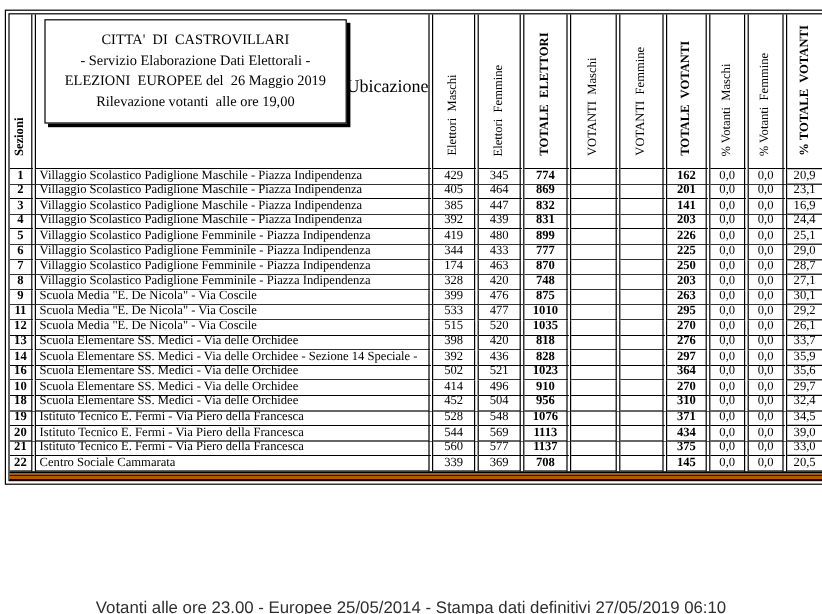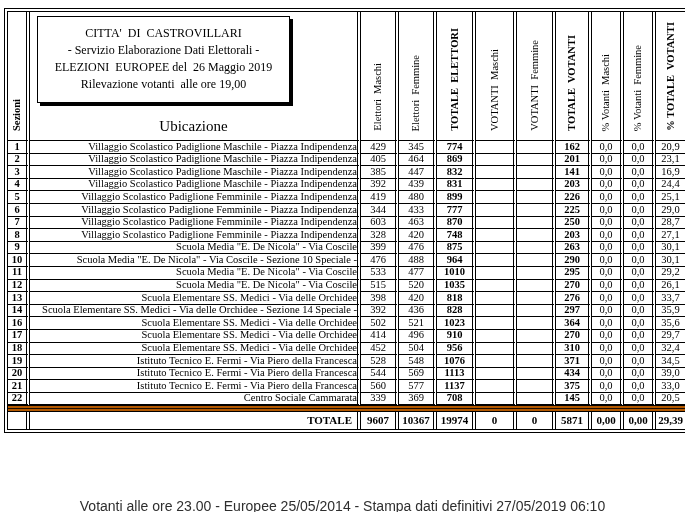--- a/index.html
+++ b/index.html
@@ -40,21 +40,21 @@
     display: inline-block;
     writing-mode: vertical-rl;
     transform: rotate(180deg);
     font-size: 10.5px;
     line-height: 1.05;
     white-space: pre;
   }
   .b { font-weight: bold; }
   .ubi-head {
     display: flex;
-    flex-direction: column;
+    flex-direction: row;
     justify-content: space-between;
     align-items: flex-start;
     height: 123px;
   }
   .titlebox {
     width: 245px;
     margin: 4px 0 0 7px;
     border: 1px solid #000;
     box-shadow: 3px 3px 0 #000;
     background: #fff;
@@ -69,21 +69,21 @@
     font-size: 15px;
   }
   tbody td {
     height: 12.6px;
     border-bottom: 1px solid #000;
     font-size: 10.5px;
     line-height: 1;
     white-space: nowrap;
   }
   td.c-sez  { text-align: center; font-weight: bold; }
-  td.c-ubi  { text-align: right; padding-left: 3px; font-family: Liberation Serif, serif; }
+  td.c-ubi  { text-align: left; padding-left: 3px; font-family: Liberation Serif, serif; }
   td.c-num  { text-align: center; }
   tr.divider-row td {
     height: 7px;
     border-bottom: none;
     background: linear-gradient(to bottom,
       #000000 0px, #000000 1px,
       #b35900 1px, #b35900 3px,
       #200f00 3px, #200f00 4px,
       #b35900 4px, #b35900 6px,
       #000000 6px, #000000 7px);
@@ -245,21 +245,21 @@
           <td class="c-num"></td>
           <td class="c-num"></td>
           <td class="c-num b">225</td>
           <td class="c-num">0,0</td>
           <td class="c-num">0,0</td>
           <td class="c-num last">29,0</td>
         </tr>
         <tr>
           <td class="c-sez">7</td>
           <td class="c-ubi">Villaggio Scolastico Padiglione Femminile - Piazza Indipendenza</td>
-          <td class="c-num">603</td>
+          <td class="c-num">174</td>
           <td class="c-num">463</td>
           <td class="c-num b">870</td>
           <td class="c-num"></td>
           <td class="c-num"></td>
           <td class="c-num b">250</td>
           <td class="c-num">0,0</td>
           <td class="c-num">0,0</td>
           <td class="c-num last">28,7</td>
         </tr>
         <tr>
@@ -282,33 +282,20 @@
           <td class="c-num">476</td>
           <td class="c-num b">875</td>
           <td class="c-num"></td>
           <td class="c-num"></td>
           <td class="c-num b">263</td>
           <td class="c-num">0,0</td>
           <td class="c-num">0,0</td>
           <td class="c-num last">30,1</td>
         </tr>
         <tr>
-          <td class="c-sez">10</td>
-          <td class="c-ubi">Scuola Media "E. De Nicola" - Via Coscile - Sezione 10 Speciale -</td>
-          <td class="c-num">476</td>
-          <td class="c-num">488</td>
-          <td class="c-num b">964</td>
-          <td class="c-num"></td>
-          <td class="c-num"></td>
-          <td class="c-num b">290</td>
-          <td class="c-num">0,0</td>
-          <td class="c-num">0,0</td>
-          <td class="c-num last">30,1</td>
-        </tr>
-        <tr>
           <td class="c-sez">11</td>
           <td class="c-ubi">Scuola Media "E. De Nicola" - Via Coscile</td>
           <td class="c-num">533</td>
           <td class="c-num">477</td>
           <td class="c-num b">1010</td>
           <td class="c-num"></td>
           <td class="c-num"></td>
           <td class="c-num b">295</td>
           <td class="c-num">0,0</td>
           <td class="c-num">0,0</td>
@@ -360,21 +347,21 @@
           <td class="c-num">521</td>
           <td class="c-num b">1023</td>
           <td class="c-num"></td>
           <td class="c-num"></td>
           <td class="c-num b">364</td>
           <td class="c-num">0,0</td>
           <td class="c-num">0,0</td>
           <td class="c-num last">35,6</td>
         </tr>
         <tr>
-          <td class="c-sez">17</td>
+          <td class="c-sez">10</td>
           <td class="c-ubi">Scuola Elementare SS. Medici - Via delle Orchidee</td>
           <td class="c-num">414</td>
           <td class="c-num">496</td>
           <td class="c-num b">910</td>
           <td class="c-num"></td>
           <td class="c-num"></td>
           <td class="c-num b">270</td>
           <td class="c-num">0,0</td>
           <td class="c-num">0,0</td>
           <td class="c-num last">29,7</td>
@@ -441,32 +428,19 @@
           <td class="c-num"></td>
           <td class="c-num b">145</td>
           <td class="c-num">0,0</td>
           <td class="c-num">0,0</td>
           <td class="c-num last">20,5</td>
         </tr>
       </tbody>
     <tbody>
       <tr class="divider-row">
         <td colspan="11" class="last"></td>
-      </tr>
-      <tr class="totals-row">
-        <td class="c-sez"></td>
-        <td class="totals-label">TOTALE</td>
-        <td class="c-num">9607</td>
-        <td class="c-num">10367</td>
-        <td class="c-num">19974</td>
-        <td class="c-num">0</td>
-        <td class="c-num">0</td>
-        <td class="c-num">5871</td>
-        <td class="c-num">0,00</td>
-        <td class="c-num">0,00</td>
-        <td class="c-num last">29,39</td>
       </tr>
     </tbody>
   </table>
 
   <div class="footer-note">Votanti alle ore 23.00 - Europee 25/05/2014 - Stampa dati definitivi 27/05/2019 06:10</div>
 
 </div>
 
 </body></html>

